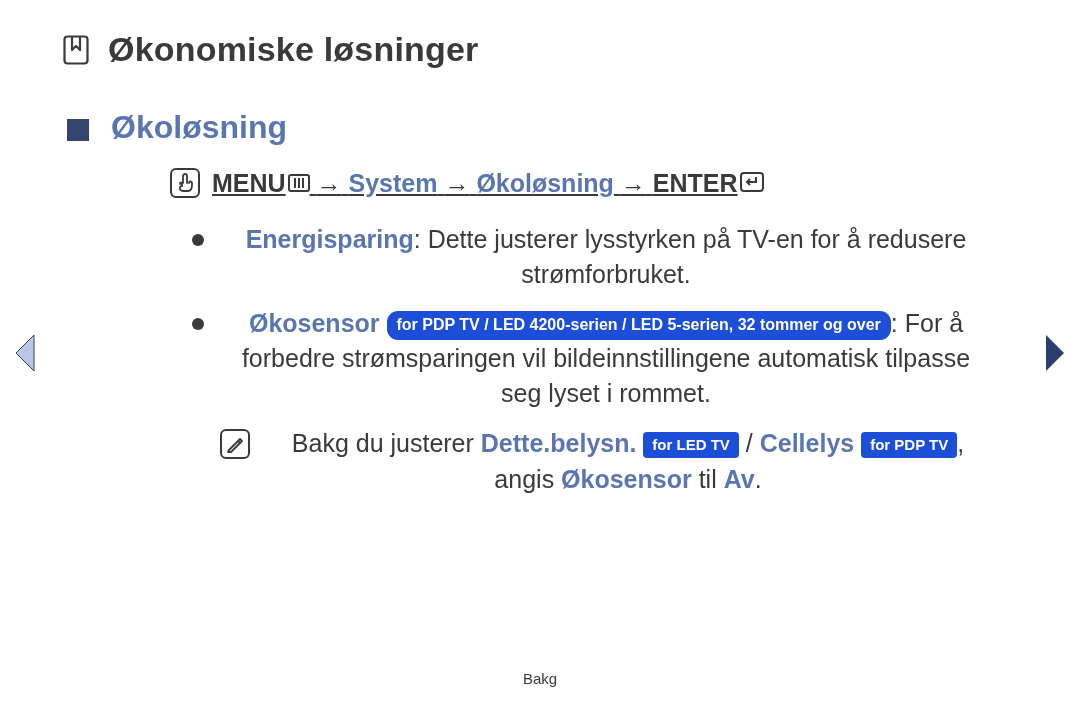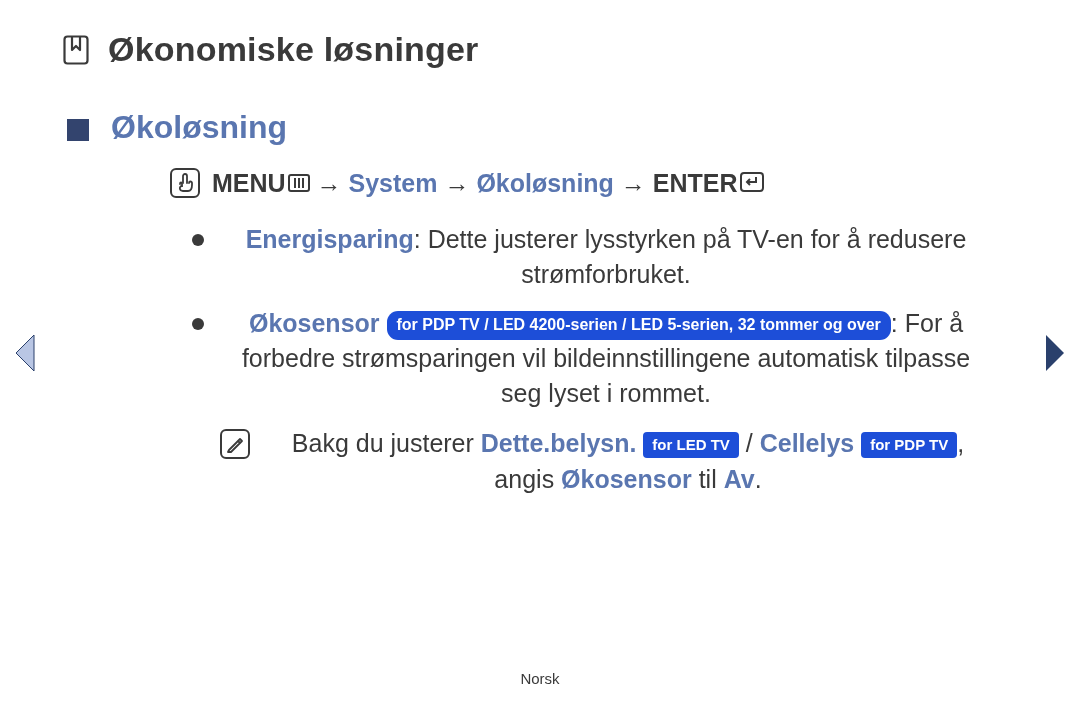--- a/index.html
+++ b/index.html
@@ -54,20 +54,21 @@
     color: #5a76b0;
   }
   .menu-path-row {
     display: flex;
     align-items: center;
     gap: 12px;
     padding-left: 108px;
     margin-bottom: 24px;
     font-size: 25px;
     font-weight: bold;
+    text-decoration: underline;
   }
   .menuicon-box {
     width: 30px;
     height: 30px;
     border: 2px solid #3a3a3a;
     border-radius: 6px;
     display:flex;
     align-items:center;
     justify-content:center;
     flex-shrink:0;
@@ -248,13 +249,13 @@
   <svg width="26" height="40" viewBox="0 0 26 40">
       <polygon points="22,2 22,38 4,20" fill="#b9c6e4" stroke="#2a406c" stroke-width="1"></polygon>
     </svg>
 </div>
 <div class="nav-right">
   <svg width="26" height="40" viewBox="0 0 26 40">
       <polygon points="4,2 4,38 22,20" fill="#2a406c"></polygon>
     </svg>
 </div>
 
-<div class="footer">Norsk</div>
+<div class="footer">Bakg</div>
 
 </body></html>

